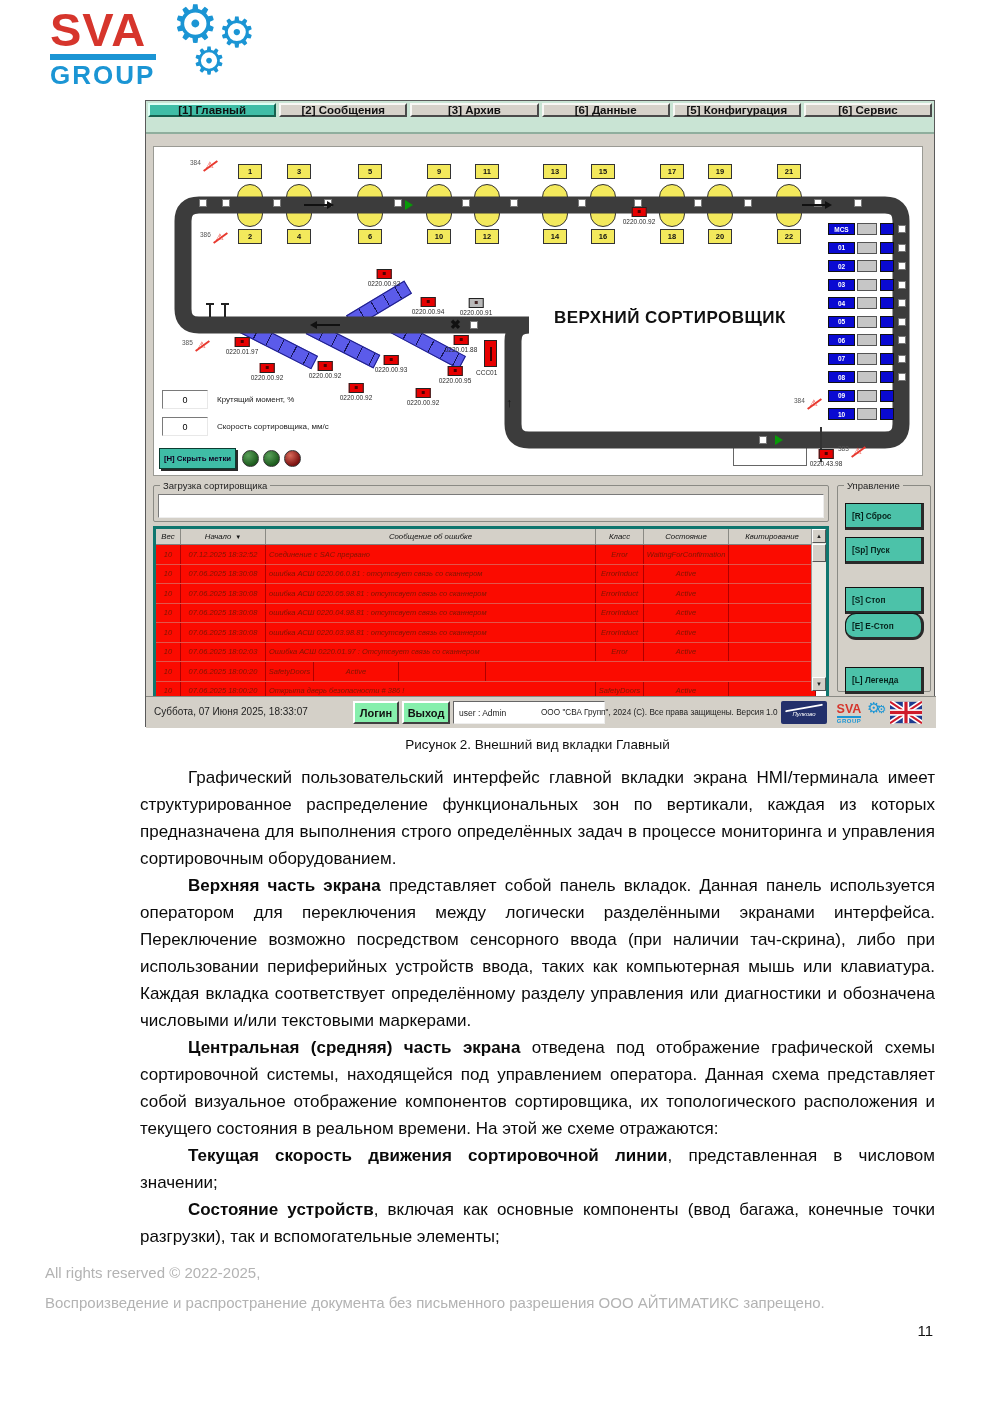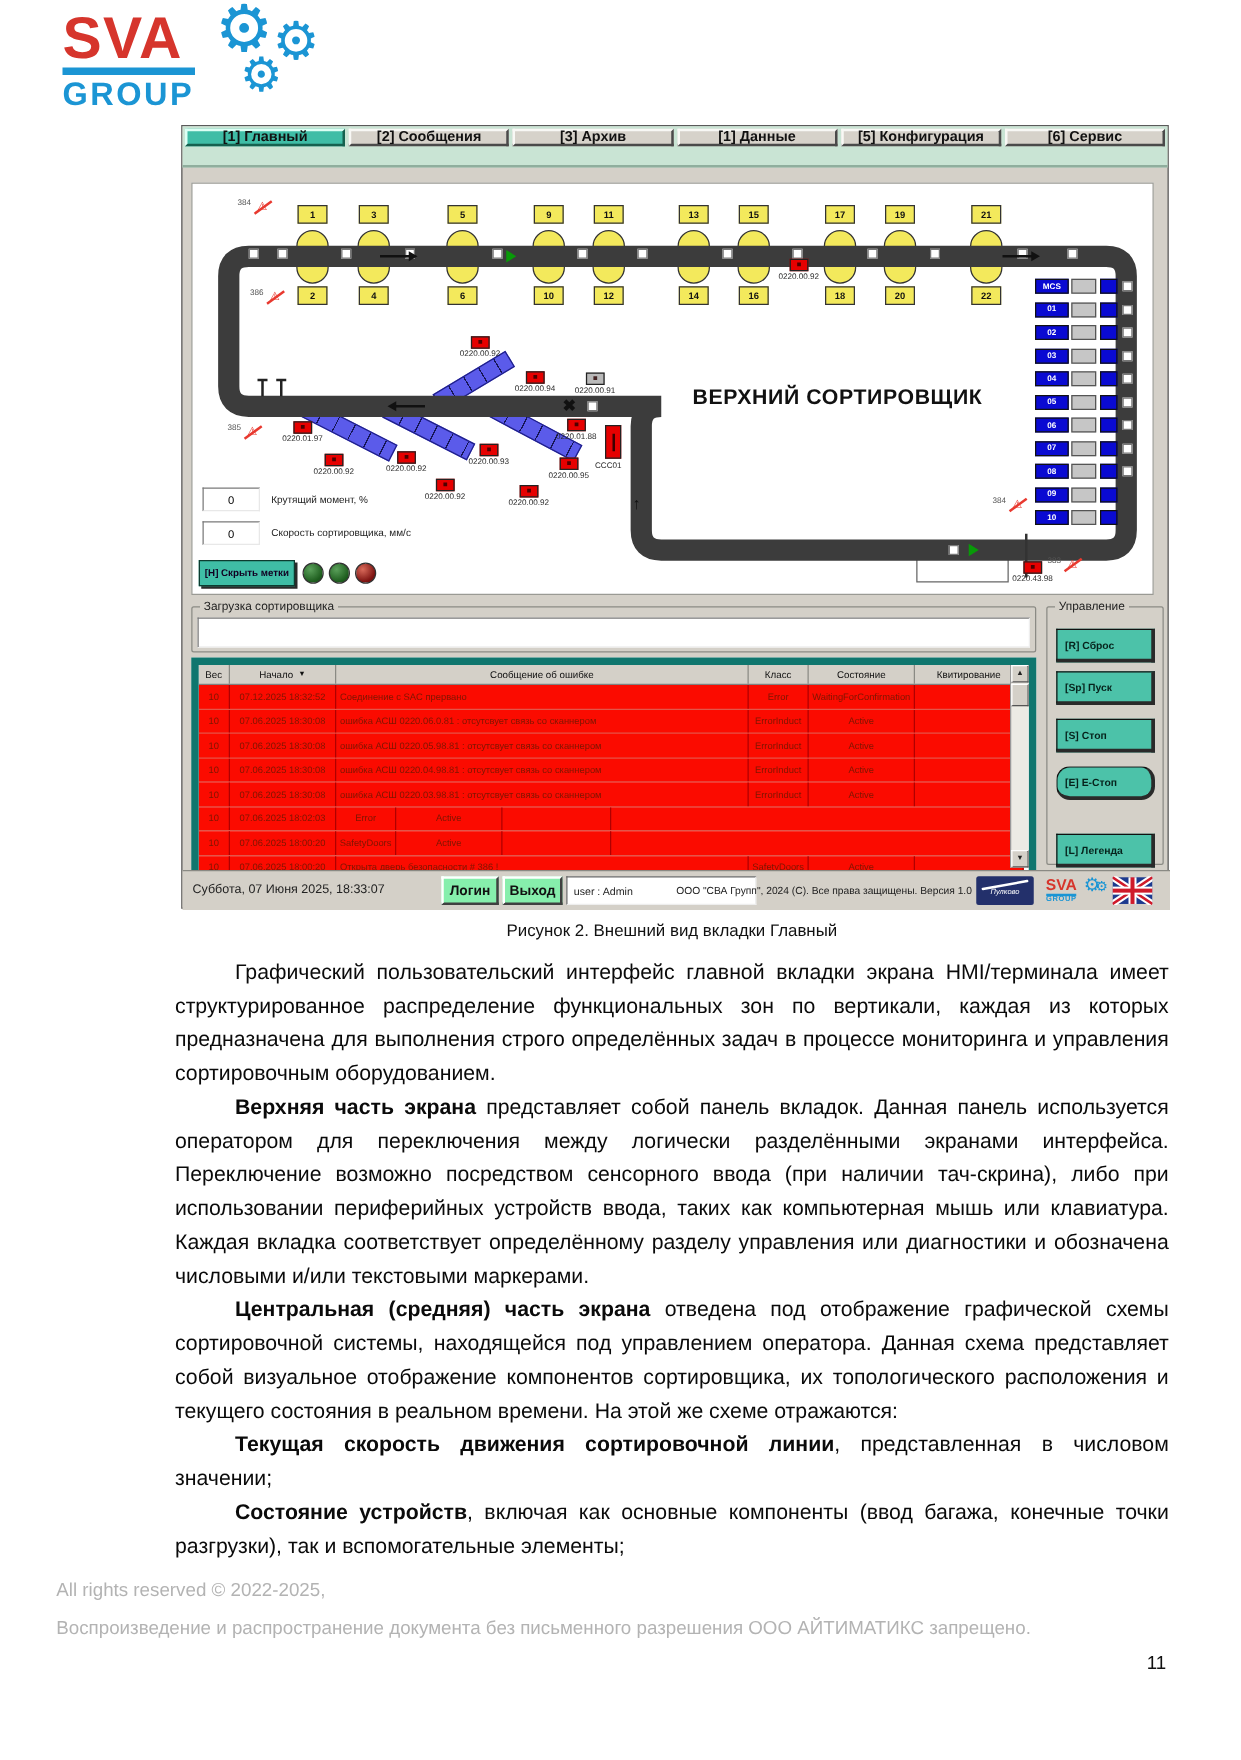--- a/index.html
+++ b/index.html
@@ -66,21 +66,21 @@
 
   
   fieldset{position:absolute;border:1px solid #8a8a84;border-radius:2px;margin:0;padding:0;box-sizing:border-box;background:transparent;}
   legend{font-size:9.5px;color:#222;padding:0 3px;margin-left:6px;}
   .loadbox{left:7px;top:346px;width:676px;height:42px;}
   .loadfield{position:absolute;left:4px;top:3px;right:4px;height:22px;background:#fff;border:1px solid;border-color:#7a7a7a #eee #eee #7a7a7a;}
   .ctrlbox{left:691px;top:346px;width:94px;height:212px;}
   .ctrlbtn{position:absolute;left:7px;width:79px;height:27px;background:#4cc2a9;border:1px solid #111;border-right:3px solid #2a2a2a;border-bottom:3px solid #2a2a2a;font-size:8.3px;font-weight:bold;color:#06231c;display:flex;align-items:center;padding-left:6px;box-sizing:border-box;}
 
   
-  .alarm{position:absolute;left:7px;top:392px;width:676px;height:189px;border:6px solid #0f766e;background:#fff;box-sizing:border-box;font-size:7.5px;overflow:hidden;}
+  .alarm{position:absolute;left:7px;top:392px;width:676px;height:189px;border:3px solid #0f766e;background:#fff;box-sizing:border-box;font-size:7.5px;overflow:hidden;font-style:italic;}
   .arow{display:flex;height:18.5px;background:#fb0b00;color:#7d1600;border-bottom:1px solid #e2564a;width:660px;}
   .ahead{display:flex;height:15px;background:#d4d0c8;color:#111;font-size:7.8px;width:660px;border-bottom:1px solid #808080;}
   .acell{box-sizing:border-box;border-right:1px solid #b00000;padding:0 3px;display:flex;align-items:center;overflow:hidden;white-space:nowrap;}
   .ahead .acell{border-right:1px solid #8a8a84;justify-content:center;font-weight:normal;}
   .acell.c{justify-content:center;}
   .sortico{font-size:6px;margin-left:4px;}
   .sbar{position:absolute;right:0;top:0;width:15px;height:162px;background:#ecebe4;border-left:1px solid #999;box-sizing:border-box;}
   .sbtn{position:absolute;left:0;width:14px;height:14px;background:#d4d0c8;border:1px solid;border-color:#fff #555 #555 #fff;font-size:6px;display:flex;align-items:center;justify-content:center;box-sizing:border-box;color:#222;}
   .sthumb{position:absolute;left:0;top:15px;width:14px;height:18px;background:#d4d0c8;border:1px solid;border-color:#fff #555 #555 #fff;box-sizing:border-box;}
 
@@ -119,21 +119,21 @@
     <span class="gear g1">⚙</span>
     <span class="gear g2">⚙</span>
     <span class="gear g3">⚙</span>
   </div>
 
   <div class="hmi">
     <div class="tabbar" id="tabbar">
         <div class="tab active">[1] Главный</div>
         <div class="tab">[2] Сообщения</div>
         <div class="tab">[3] Архив</div>
-        <div class="tab">[1] Данные</div>
+        <div class="tab">[6] Данные</div>
         <div class="tab">[5] Конфигурация</div>
         <div class="tab">[6] Сервис</div>
       </div>
 
     <div class="screen">
 
       <div id="diagram">
         <svg class="beltsvg" width="770" height="330">
           <path d="M 375 178 L 45 178 Q 29 178 29 162 L 29 74 Q 29 58 45 58 L 731 58 Q 747 58 747 74 L 747 277 Q 747 293 731 293 L 375 293 Q 359 293 359 277 L 359 194 Q 359 178 375 178 Z" fill="none" stroke="#3c3c3c" stroke-width="17"></path>
         </svg>
@@ -405,20 +405,21 @@
             <div class="acell c" style="width: 25px;">10</div>
             <div class="acell c" style="width: 85px;">07.06.2025 18:30:08</div>
             <div class="acell" style="width: 330px;">ошибка АСШ 0220.03.98.81 : отсутсвует связь со сканнером</div>
             <div class="acell c" style="width: 48px;">ErrorInduct</div>
             <div class="acell c" style="width: 85px;">Active</div>
             <div class="acell c" style="width: 87px;"></div>
           </div>
           <div class="arow">
             <div class="acell c" style="width: 25px;">10</div>
             <div class="acell c" style="width: 85px;">07.06.2025 18:02:03</div>
+            <div class="acell" style="width: 330px;">Ошибка АСШ 0220.01.97 : Отсутсвует связь со сканнером</div>
             <div class="acell c" style="width: 48px;">Error</div>
             <div class="acell c" style="width: 85px;">Active</div>
             <div class="acell c" style="width: 87px;"></div>
           </div>
           <div class="arow">
             <div class="acell c" style="width: 25px;">10</div>
             <div class="acell c" style="width: 85px;">07.06.2025 18:00:20</div>
             <div class="acell c" style="width: 48px;">SafetyDoors</div>
             <div class="acell c" style="width: 85px;">Active</div>
             <div class="acell c" style="width: 87px;"></div>
@@ -430,21 +431,21 @@
             <div class="acell c" style="width: 48px;">SafetyDoors</div>
             <div class="acell c" style="width: 85px;">Active</div>
             <div class="acell c" style="width: 87px;"></div>
           </div>
         </div>
 
       <fieldset class="ctrlbox" id="ctrlbox">
         <legend>Управление</legend>
       <div class="ctrlbtn" style="top: 12px;">[R] Сброс</div>
           <div class="ctrlbtn" style="top: 46px;">[Sp] Пуск</div>
-          <div class="ctrlbtn" style="top: 84px;">[S] Стоп</div>
+          <div class="ctrlbtn" style="top: 96px;">[S] Стоп</div>
           <div class="ctrlbtn" style="top: 122px; border-radius: 11px;">[E] Е-Стоп</div>
           <div class="ctrlbtn" style="top: 176px;">[L] Легенда</div>
         </fieldset>
     </div>
 
     <div class="statusbar">
       <div class="sb-date">Суббота, 07 Июня 2025, 18:33:07</div>
       <div class="sb-btn" style="left:207px;width:46px;">Логин</div>
       <div class="sb-btn" style="left:256px;width:48px;">Выход</div>
       <div class="sb-user">user : Admin</div>

